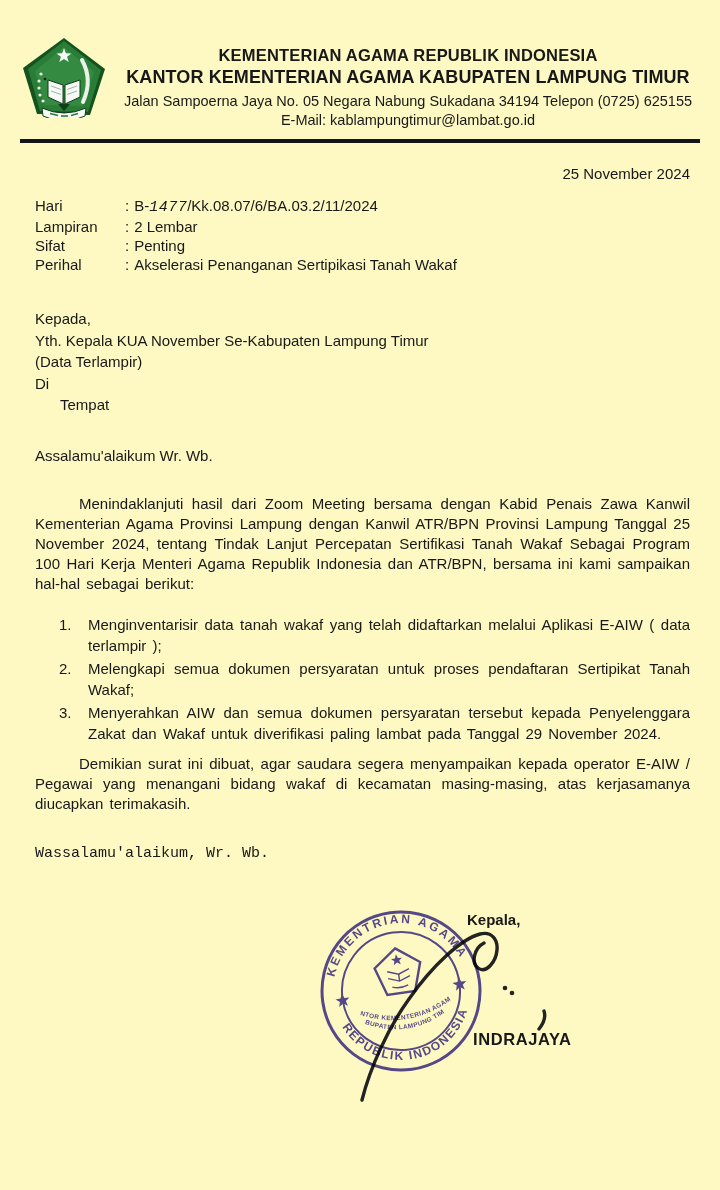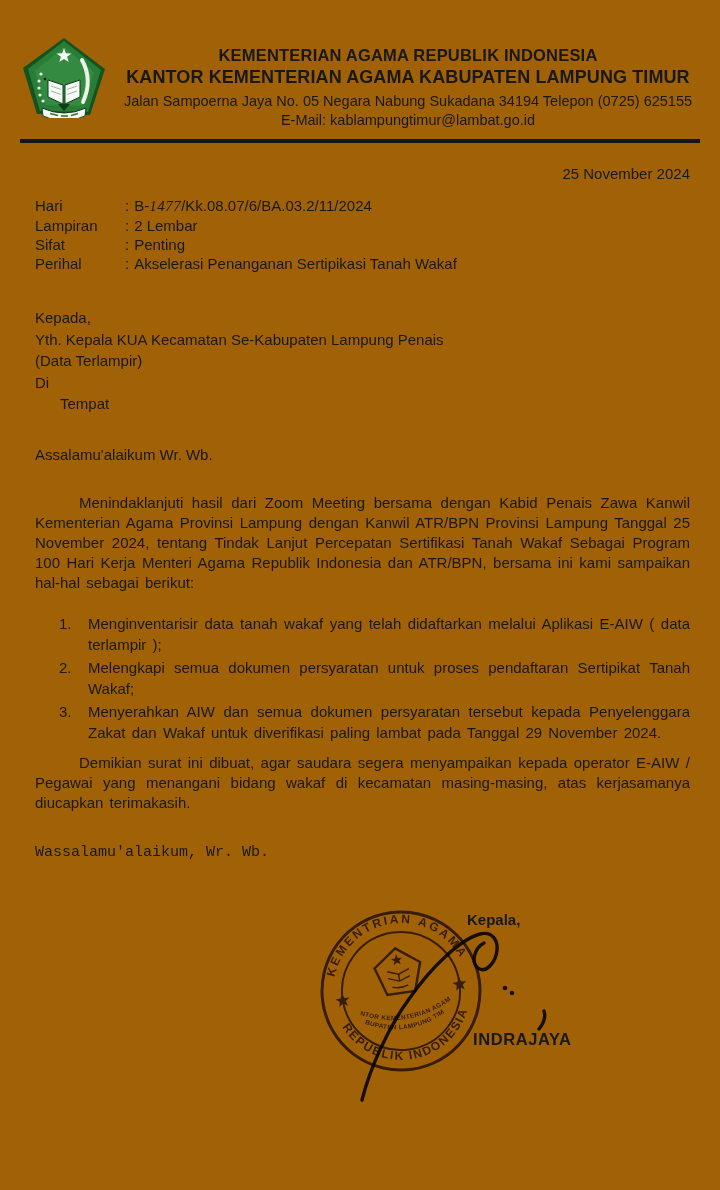--- a/index.html
+++ b/index.html
@@ -1,36 +1,36 @@
 <!DOCTYPE html>
 <html><head>
 <meta charset="utf-8">
 <style>
   html,body { margin:0; padding:0; background:#e8e8e8; }
   .page {
     position:relative; width:720px; height:1190px; margin:0 auto;
-    background:#a16207; color:#181818; overflow:hidden;
+    background:#fef9c3; color:#181818; overflow:hidden;
     font-family:"Liberation Sans", sans-serif;
   }
   
   .letterhead { display:flex; padding:36px 12px 0 20px; }
   .logo-box { width:88px; height:82px; flex:0 0 88px; }
   .lh-text { flex:1; text-align:center; padding-top:8px; line-height:1; }
   .lh-1 { font-size:16.5px; font-weight:bold; line-height:22px; letter-spacing:.2px; }
   .lh-2 { font-size:18px;   font-weight:bold; line-height:23px; letter-spacing:.1px; }
   .lh-3 { font-size:14.5px; line-height:19px; margin-top:3px; }
   .lh-4 { font-size:14.5px; line-height:19px; }
   .rule { border:0; border-top:4px solid #151515; margin:9px 20px 0 20px; }
   
   .date-line { text-align:right; margin:22px 30px 0 0; font-size:15px; }
   .meta { margin:14px 0 0 35px; font-size:15px; }
   .meta-row { display:flex; line-height:19px; }
   .m-label { width:90px; flex:0 0 90px; }
   .m-colon { margin-right:5px; }
-  .hand { font-style:italic; font-family:Liberation Serif, serif; letter-spacing:.5px; }
+  .hand { font-style:italic; font-family:Liberation Mono, monospace; letter-spacing:.5px; }
   
   .recipient { margin:34px 0 0 35px; font-size:15px; line-height:21.5px; }
   .indent-sm { margin-left:25px; }
   .salutation { margin:31px 0 0 35px; font-size:15px; }
   
   .para {
     margin:30px 30px 0 35px; font-size:15px; line-height:20px;
     text-align:justify; text-indent:44px; word-spacing:2px;
   }
   .list { margin:20px 30px 0 35px; padding:0; list-style:none; }
@@ -119,21 +119,21 @@
     </div>
     <div class="meta-row">
       <span class="m-label">Perihal</span>
       <span class="m-colon">:</span>
       <span>Akselerasi Penanganan Sertipikasi Tanah Wakaf</span>
     </div>
   </div>
 
   <div class="recipient">
     <div>Kepada,</div>
-    <div>Yth. Kepala KUA Kecamatan Se-Kabupaten Lampung Penais</div>
+    <div>Yth. Kepala KUA November Se-Kabupaten Lampung Timur</div>
     <div>(Data Terlampir)</div>
     <div>Di</div>
     <div class="indent-sm">Tempat</div>
   </div>
 
   <div class="salutation">Assalamu'alaikum Wr. Wb.</div>
 
   <p class="para">Menindaklanjuti hasil dari Zoom Meeting bersama dengan Kabid Penais Zawa Kanwil Kementerian Agama Provinsi Lampung dengan Kanwil ATR/BPN Provinsi Lampung Tanggal 25 November 2024, tentang Tindak Lanjut Percepatan Sertifikasi Tanah Wakaf Sebagai Program 100 Hari Kerja Menteri Agama Republik Indonesia dan ATR/BPN, bersama ini kami sampaikan hal-hal sebagai berikut:</p>
 
   <ol class="list">

